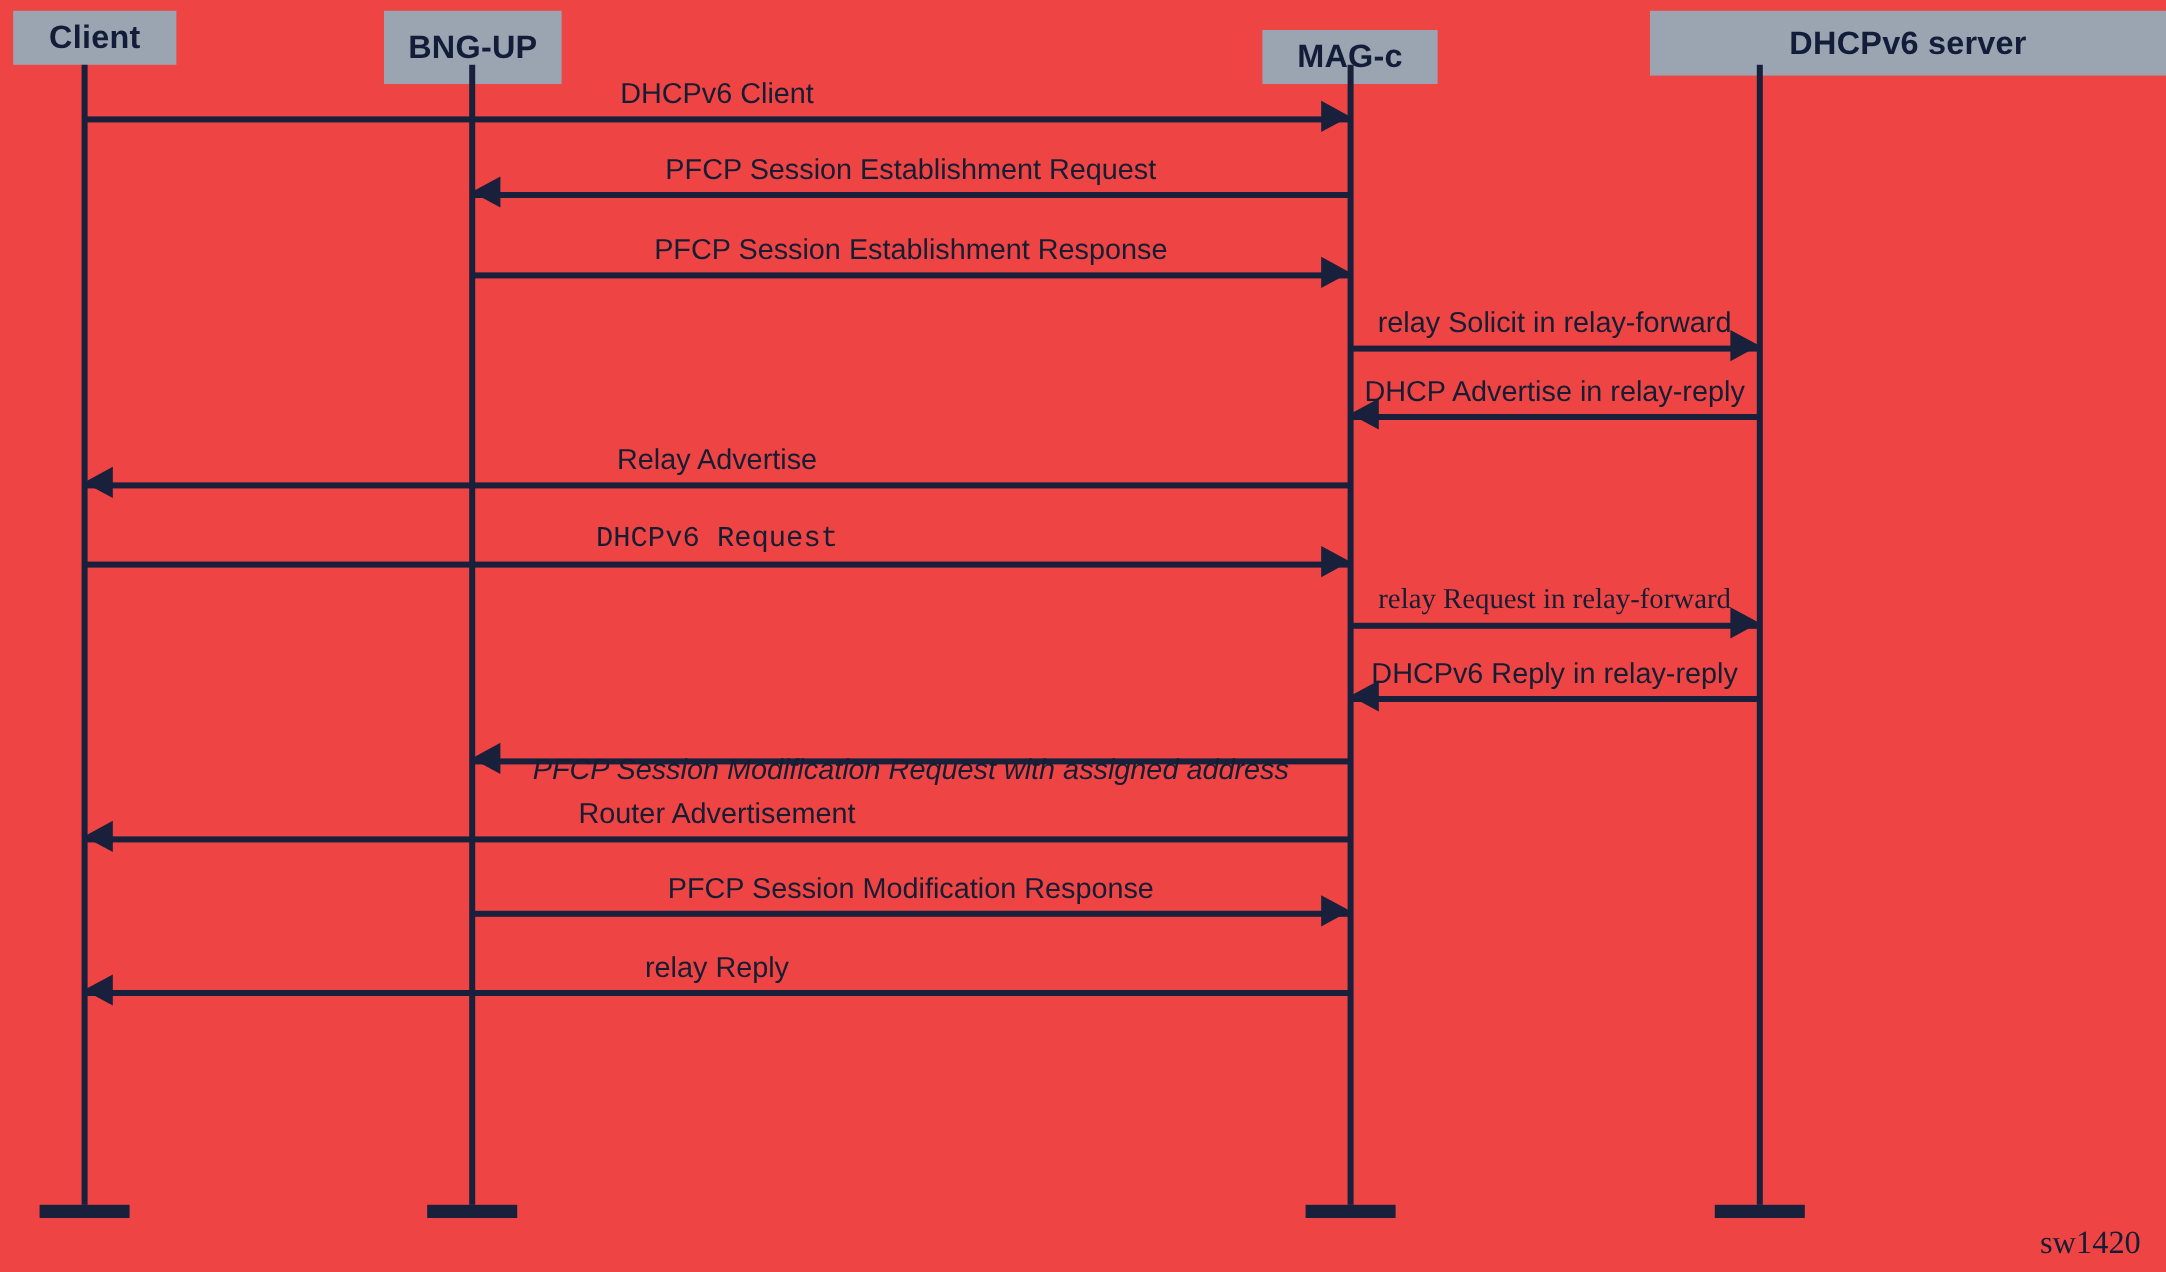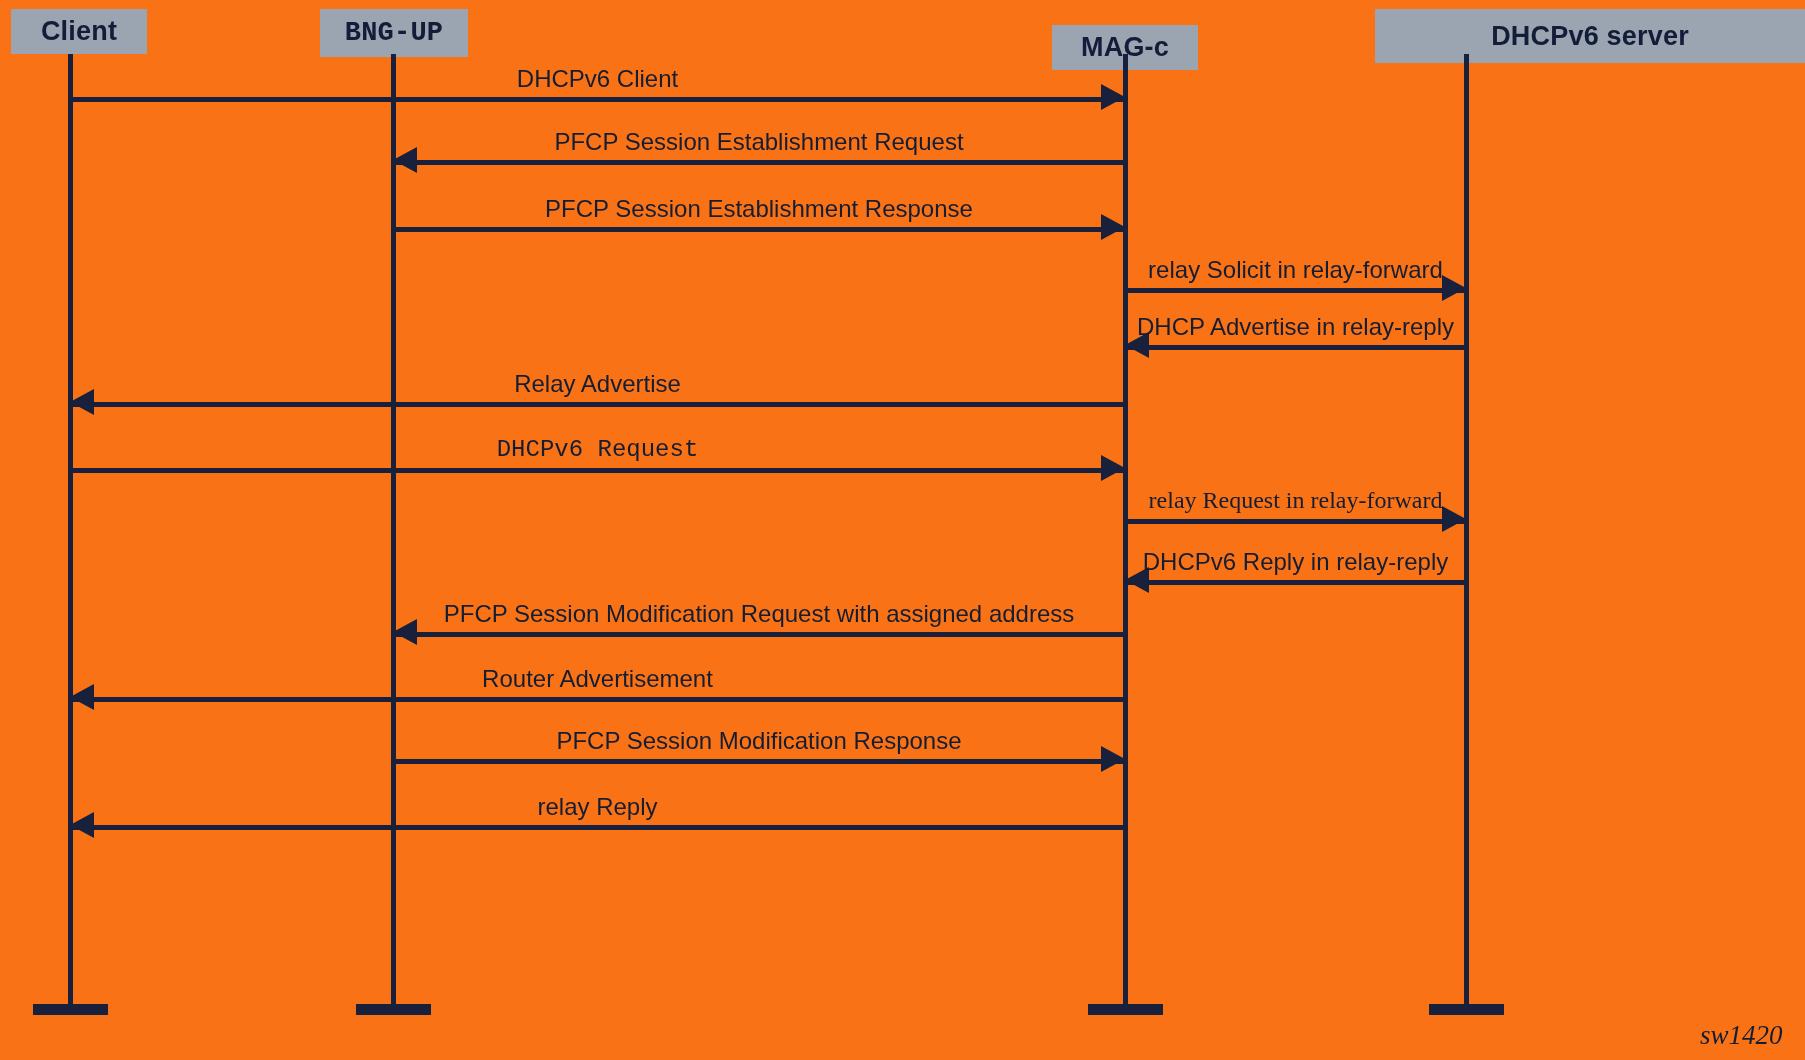--- a/index.html
+++ b/index.html
@@ -7,21 +7,21 @@
     padding: 0;
     background: #ffffff;
   }
   body {
     font-family: "Liberation Sans", sans-serif;
   }
   #canvas {
     position: relative;
     width: 1805px;
     height: 1060px;
-    background: #f97316;
+    background: #ef4444;
     overflow: hidden;
   }
   .lifeline-box {
     position: absolute;
     background: #9aa5b1;
     color: #131c38;
     font-weight: bold;
     font-size: 27px;
     display: flex;
     align-items: center;
@@ -60,36 +60,35 @@
   }
   .msg-head.right {
     border-left: 24px solid #18203c;
   }
   .msg-head.left {
     border-right: 24px solid #18203c;
   }
   .footer-tag {
     position: absolute;
     font-family: "Liberation Serif", serif;
-    font-style: italic;
     font-size: 27px;
     color: #151d33;
     white-space: nowrap;
   }
 </style>
 </head>
 <body>
 
 <div id="canvas">
     <div class="lifeline-box" style="left: 11px; top: 9px; width: 136px; height: 45px;">
       <span>Client</span>
     </div>
     <div class="lifeline-line" style="left: 68px; top: 54px; height: 950px;"></div>
     <div class="lifeline-foot" style="left: 32.5px; top: 1004px; width: 75px;"></div>
-    <div class="lifeline-box" style="left: 320px; top: 9px; width: 148px; height: 48px; font-family: Liberation Mono, monospace;">
+    <div class="lifeline-box" style="left: 320px; top: 9px; width: 148px; height: 61px;">
       <span>BNG-UP</span>
     </div>
     <div class="lifeline-line" style="left: 391px; top: 54px; height: 950px;"></div>
     <div class="lifeline-foot" style="left: 355.5px; top: 1004px; width: 75px;"></div>
     <div class="lifeline-box" style="left: 1052px; top: 25px; width: 146px; height: 45px;">
       <span>MAG-c</span>
     </div>
     <div class="lifeline-line" style="left: 1123px; top: 54px; height: 950px;"></div>
     <div class="lifeline-foot" style="left: 1087.5px; top: 1004px; width: 75px;"></div>
     <div class="lifeline-box" style="left: 1375px; top: 9px; width: 430px; height: 54px;">
@@ -119,21 +118,21 @@
     <div class="msg-head right" style="top: 455px; left: 1101px;"></div>
     <div class="msg-label" style="left: 70px; width: 1055px; top: 436px; font-family: Liberation Mono, monospace;">DHCPv6 Request</div>
     <div class="msg-line" style="left: 1125px; top: 519px; width: 341px;"></div>
     <div class="msg-head right" style="top: 506px; left: 1442px;"></div>
     <div class="msg-label" style="left: 1125px; width: 341px; top: 487px; font-family: Liberation Serif, serif;">relay Request in relay-forward</div>
     <div class="msg-line" style="left: 1125px; top: 580px; width: 341px;"></div>
     <div class="msg-head left" style="top: 567px; left: 1125px;"></div>
     <div class="msg-label" style="left: 1125px; width: 341px; top: 548px;">DHCPv6 Reply in relay-reply</div>
     <div class="msg-line" style="left: 393px; top: 632px; width: 732px;"></div>
     <div class="msg-head left" style="top: 619px; left: 393px;"></div>
-    <div class="msg-label" style="left: 393px; width: 732px; top: 600px;">PFCP Session Modification Request with assigned address</div>
+    <div class="msg-label" style="left: 393px; width: 732px; top: 628px; font-style: italic;">PFCP Session Modification Request with assigned address</div>
     <div class="msg-line" style="left: 70px; top: 697px; width: 1055px;"></div>
     <div class="msg-head left" style="top: 684px; left: 70px;"></div>
     <div class="msg-label" style="left: 70px; width: 1055px; top: 665px;">Router Advertisement</div>
     <div class="msg-line" style="left: 393px; top: 759px; width: 732px;"></div>
     <div class="msg-head right" style="top: 746px; left: 1101px;"></div>
     <div class="msg-label" style="left: 393px; width: 732px; top: 727px;">PFCP Session Modification Response</div>
     <div class="msg-line" style="left: 70px; top: 825px; width: 1055px;"></div>
     <div class="msg-head left" style="top: 812px; left: 70px;"></div>
     <div class="msg-label" style="left: 70px; width: 1055px; top: 793px;">relay Reply</div>
     <div class="footer-tag" style="left: 1700px; top: 1020px;">sw1420</div>

